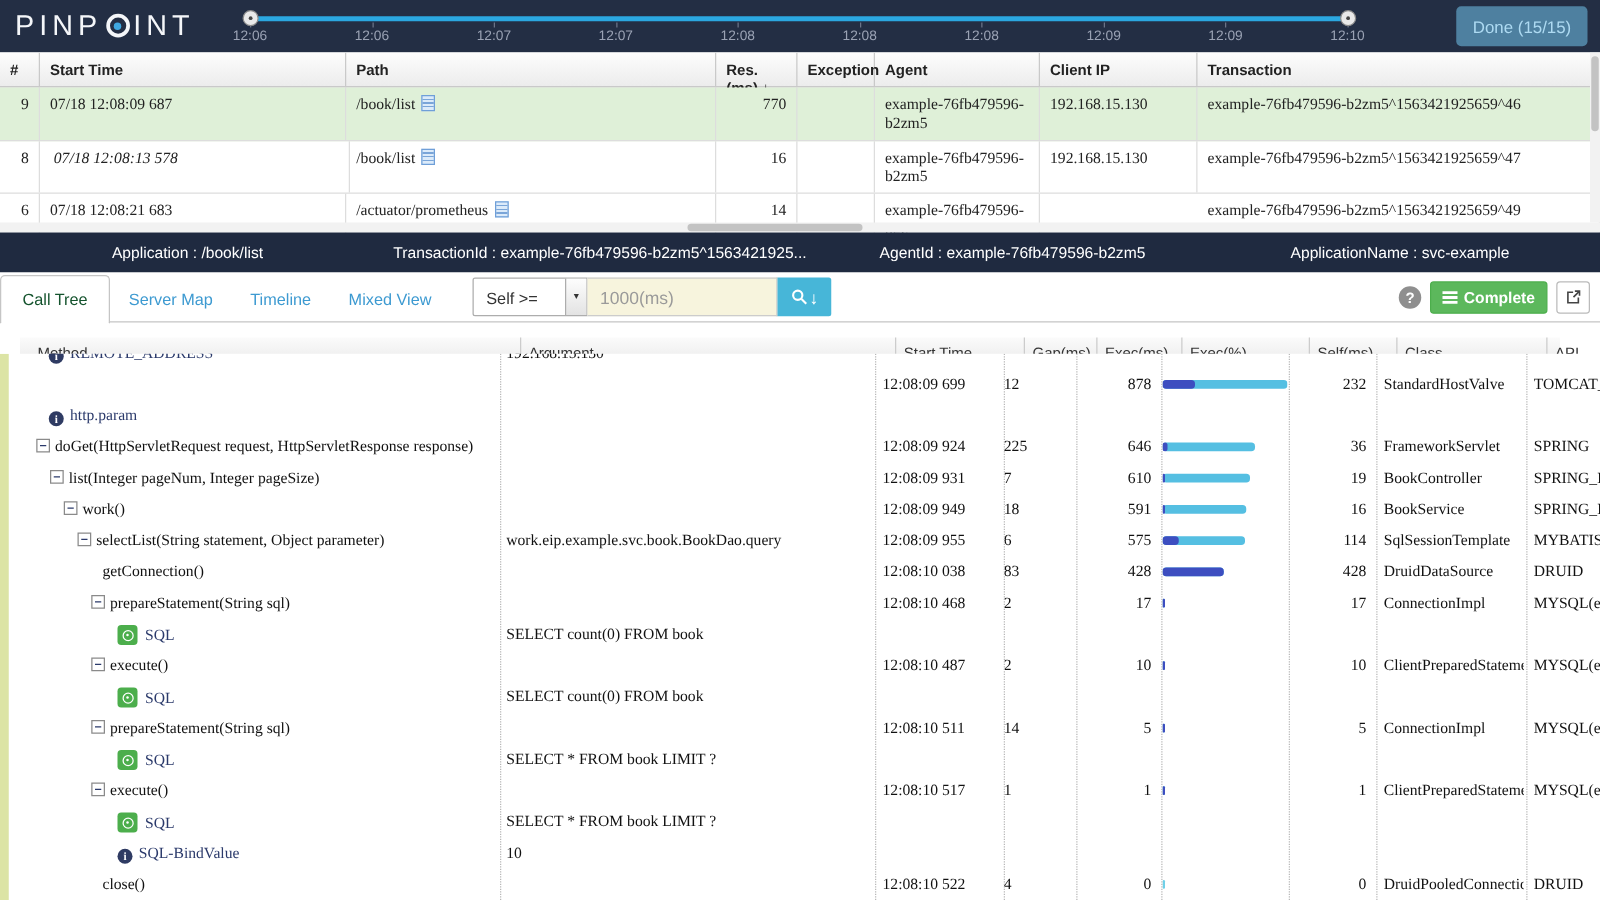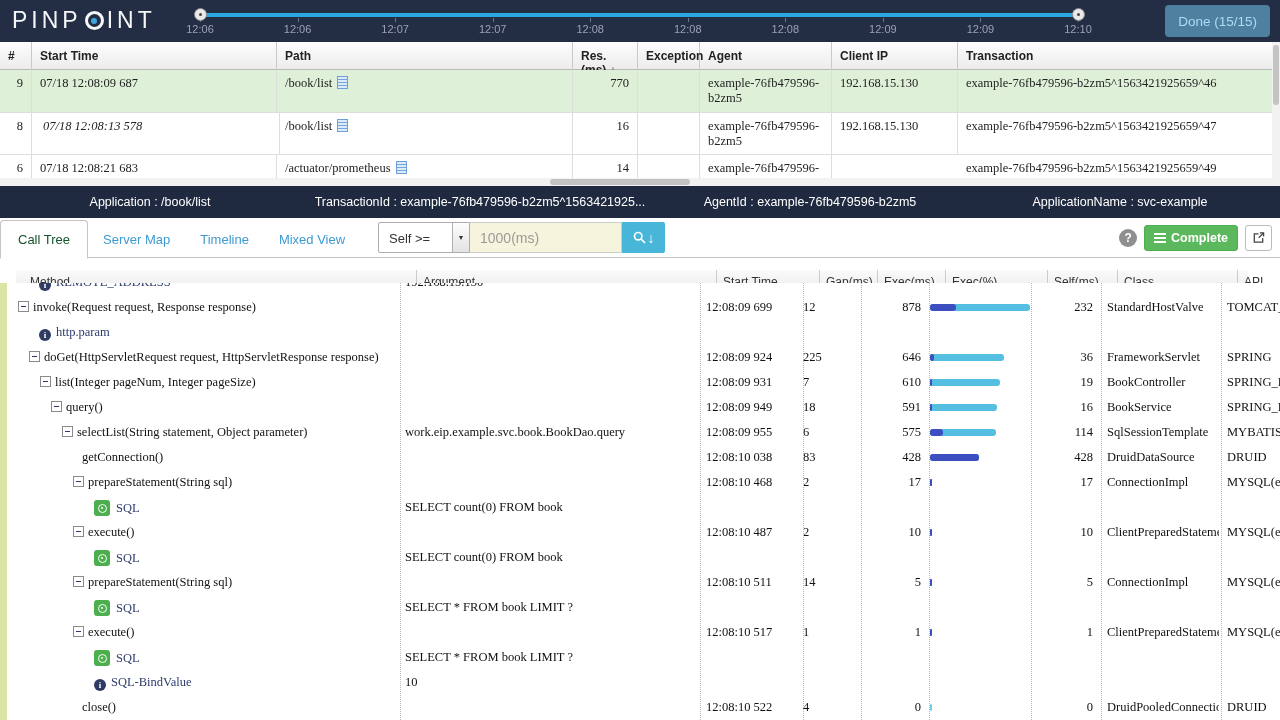--- a/index.html
+++ b/index.html
@@ -261,21 +261,20 @@
     <div class="t-cell t-arg">192.168.15.130</div>
     <div class="t-cell t-start"></div>
     <div class="t-cell t-gap"></div>
     <div class="t-cell t-exec"></div>
     <div class="t-cell t-pct"></div>
     <div class="t-cell t-self"></div>
     <div class="t-cell t-class"></div>
     <div class="t-cell t-api"></div>
   </div>
       <div class="t-row" style="">
-    <div class="t-cell t-method" style="padding-left:18px"><span class="expander"></span><span>invoke(Request request, Response response)</span></div>
     <div class="t-cell t-arg"></div>
     <div class="t-cell t-start">12:08:09 699</div>
     <div class="t-cell t-gap">12</div>
     <div class="t-cell t-exec">878</div>
     <div class="t-cell t-pct">
           <div class="bar" style="width:100%;">
             <div class="bar-self" style="width:26.400000000000002%"></div>
           </div>
         </div>
     <div class="t-cell t-self">232</div>
@@ -316,21 +315,21 @@
     <div class="t-cell t-pct">
           <div class="bar" style="width:69.5%;">
             <div class="bar-self" style="width:3.1654676258992804%"></div>
           </div>
         </div>
     <div class="t-cell t-self">19</div>
     <div class="t-cell t-class">BookController</div>
     <div class="t-cell t-api">SPRING_B</div>
   </div>
       <div class="t-row" style="">
-    <div class="t-cell t-method" style="padding-left:51px"><span class="expander"></span><span>query()</span></div>
+    <div class="t-cell t-method" style="padding-left:51px"><span class="expander"></span><span>work()</span></div>
     <div class="t-cell t-arg"></div>
     <div class="t-cell t-start">12:08:09 949</div>
     <div class="t-cell t-gap">18</div>
     <div class="t-cell t-exec">591</div>
     <div class="t-cell t-pct">
           <div class="bar" style="width:67.3%;">
             <div class="bar-self" style="width:2.6745913818722142%"></div>
           </div>
         </div>
     <div class="t-cell t-self">16</div>

